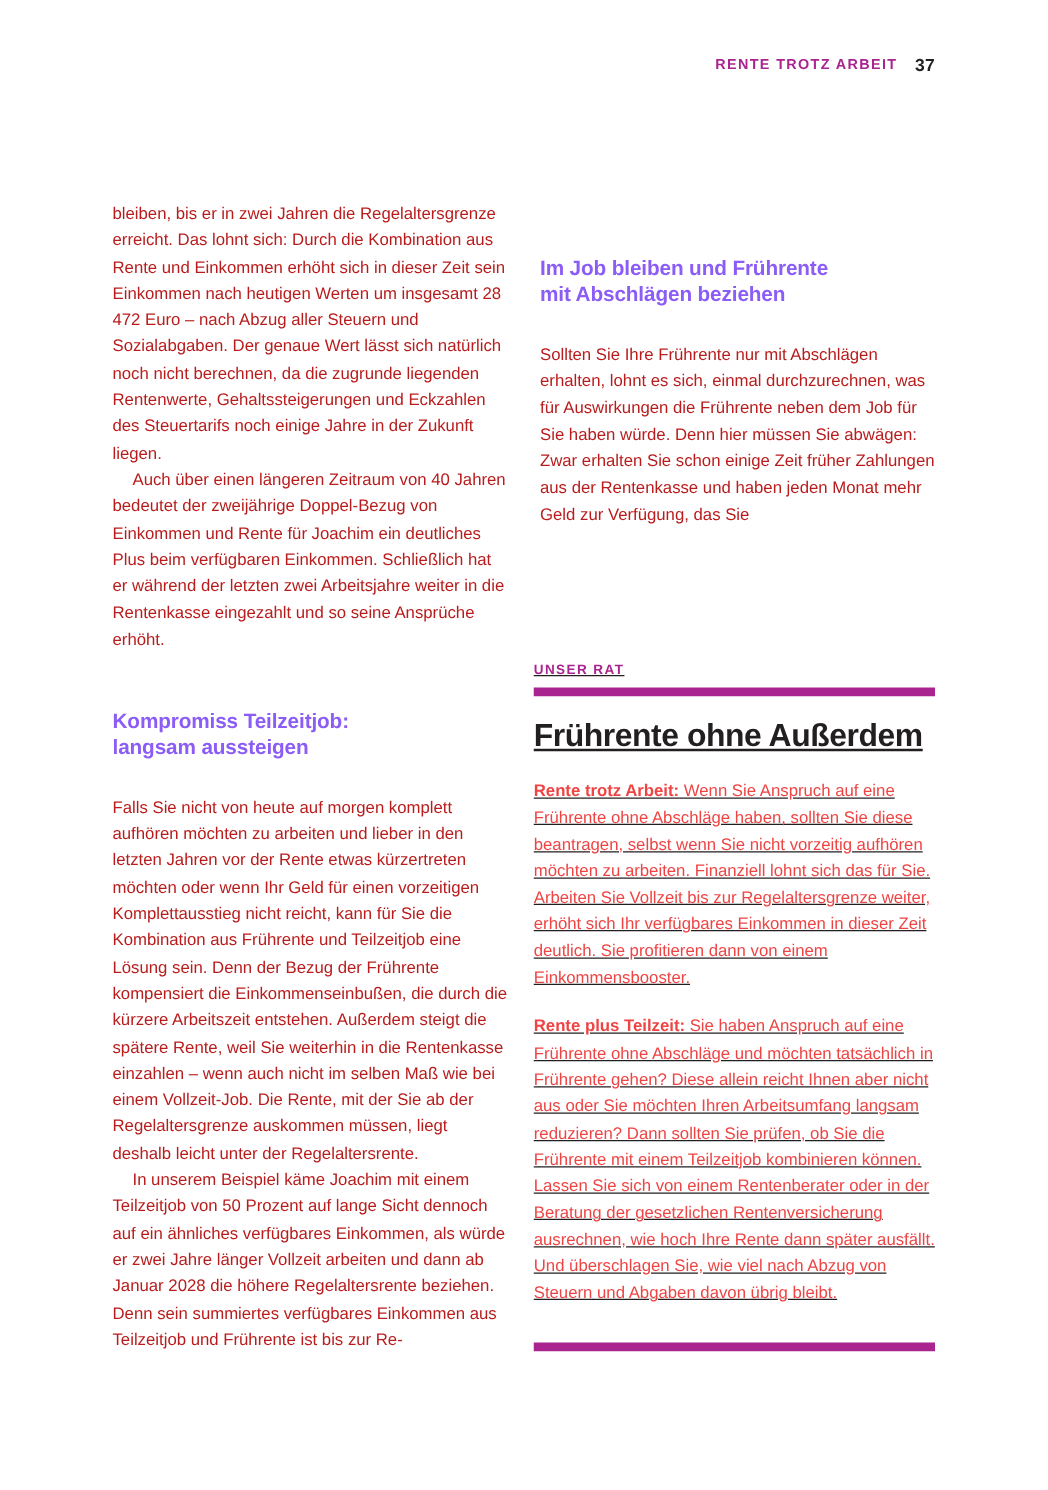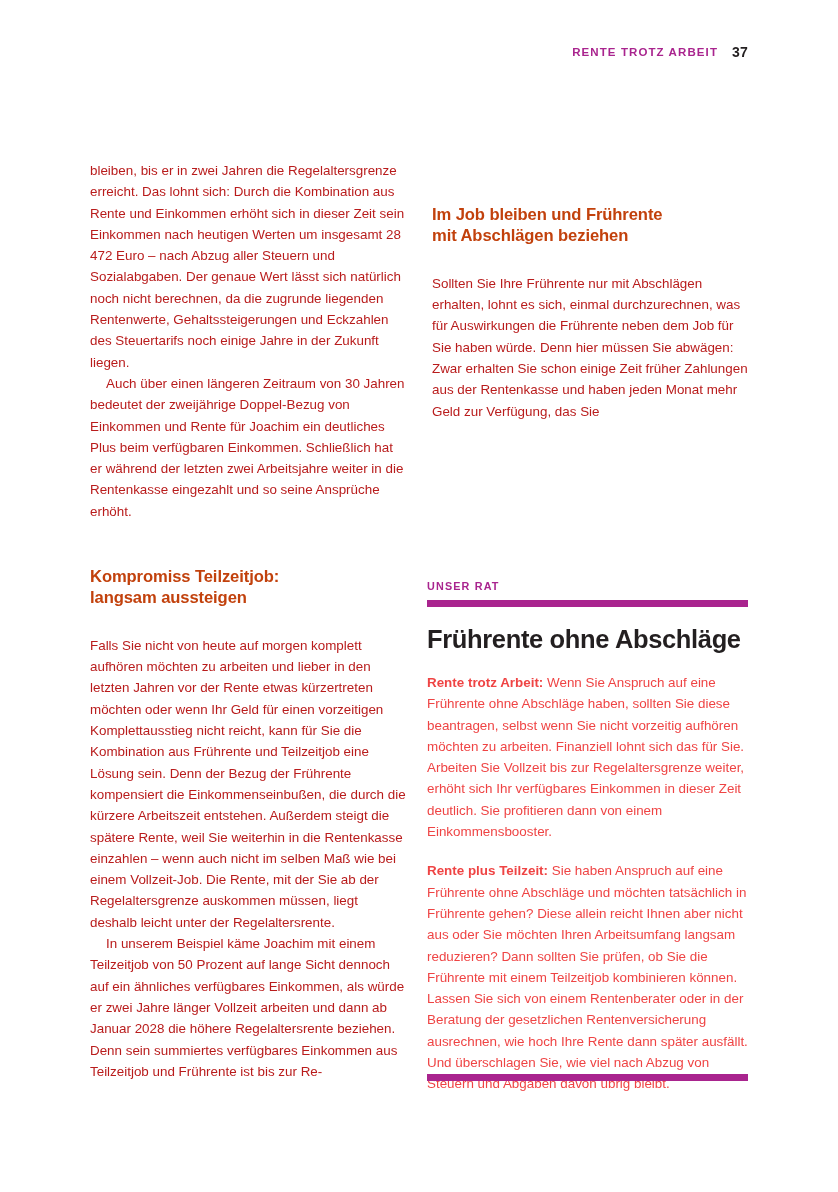--- a/index.html
+++ b/index.html
@@ -71,33 +71,34 @@
   p.body + p.body {
     margin-top: 0;
     text-indent: 16px;
   }
 
   h2.sub {
     margin: 0;
     font-size: 16.6px;
     line-height: 21.4px;
     font-weight: bold;
-    color: #c2410c;
+    color: #8b5cf6;
     letter-spacing: -0.1px;
   }
 
   .gap-lg { height: 44px; }
   .gap-md { height: 26px; }
 
   
   .tipbox {
     position: absolute;
     left: 427px;
-    top: 579px;
+    top: 529px;
     width: 321px;
+    text-decoration: underline;
   }
   .tipbox .kicker {
     font-size: 10.8px;
     font-weight: bold;
     letter-spacing: 1.15px;
     color: #a9248e;
     text-transform: uppercase;
     line-height: 14px;
   }
   .rule {
@@ -142,21 +143,21 @@
   <div class="running-head">
     <span class="rh-title">RENTE TROTZ ARBEIT</span>
     <span class="rh-page">37</span>
   </div>
 
   <div class="columns">
 
     <div class="col">
 
       <p class="body">bleiben, bis er in zwei Jahren die Regelaltersgrenze erreicht. Das lohnt sich: Durch die Kombination aus Rente und Einkommen erhöht sich in dieser Zeit sein Einkommen nach heutigen Werten um insgesamt 28 472 Euro – nach Abzug aller Steuern und Sozialabgaben. Der genaue Wert lässt sich natürlich noch nicht berechnen, da die zugrunde liegenden Rentenwerte, Gehaltssteigerungen und Eckzahlen des Steuertarifs noch einige Jahre in der Zukunft liegen.</p>
-      <p class="body">Auch über einen längeren Zeitraum von 30 Jahren bedeutet der zweijährige Doppel-Bezug von Einkommen und Rente für Joachim ein deutliches Plus beim verfügbaren Einkommen. Schließlich hat er während der letzten zwei Arbeitsjahre weiter in die Rentenkasse eingezahlt und so seine Ansprüche erhöht.</p>
+      <p class="body">Auch über einen längeren Zeitraum von 40 Jahren bedeutet der zweijährige Doppel-Bezug von Einkommen und Rente für Joachim ein deutliches Plus beim verfügbaren Einkommen. Schließlich hat er während der letzten zwei Arbeitsjahre weiter in die Rentenkasse eingezahlt und so seine Ansprüche erhöht.</p>
 
       <div class="gap-lg"></div>
 
       <h2 class="sub">Kompromiss Teilzeitjob:<br>langsam aussteigen</h2>
 
       <div class="gap-md"></div>
 
       <p class="body">Falls Sie nicht von heute auf morgen komplett aufhören möchten zu arbeiten und lieber in den letzten Jahren vor der Rente etwas kürzertreten möchten oder wenn Ihr Geld für einen vorzeitigen Komplettausstieg nicht reicht, kann für Sie die Kombination aus Frührente und Teilzeitjob eine Lösung sein. Denn der Bezug der Frührente kompensiert die Einkommenseinbußen, die durch die kürzere Arbeitszeit entstehen. Außerdem steigt die spätere Rente, weil Sie weiterhin in die Rentenkasse einzahlen – wenn auch nicht im selben Maß wie bei einem Vollzeit-Job. Die Rente, mit der Sie ab der Regelaltersgrenze auskommen müssen, liegt deshalb leicht unter der Regelaltersrente.</p>
       <p class="body">In unserem Beispiel käme Joachim mit einem Teilzeitjob von 50 Prozent auf lange Sicht dennoch auf ein ähnliches verfügbares Einkommen, als würde er zwei Jahre länger Vollzeit arbeiten und dann ab Januar 2028 die höhere Regelaltersrente beziehen. Denn sein summiertes verfügbares Einkommen aus Teilzeitjob und Frührente ist bis zur Re-</p>
     </div>
@@ -171,21 +172,21 @@
       <div class="gap-md"></div>
 
       <p class="body">Sollten Sie Ihre Frührente nur mit Abschlägen erhalten, lohnt es sich, einmal durchzurechnen, was für Auswirkungen die Frührente neben dem Job für Sie haben würde. Denn hier müssen Sie abwägen: Zwar erhalten Sie schon einige Zeit früher Zahlungen aus der Rentenkasse und haben jeden Monat mehr Geld zur Verfügung, das Sie</p>
     </div>
 
   </div>
 
   <div class="tipbox">
     <div class="kicker">UNSER RAT</div>
     <div class="rule rule-top"></div>
-    <h3 class="tip-title">Frührente ohne Abschläge</h3>
+    <h3 class="tip-title">Frührente ohne Außerdem</h3>
 
     <p class="tip-body">
       <span class="lead">Rente trotz Arbeit:</span><span> Wenn Sie Anspruch auf eine Frührente ohne Abschläge haben, sollten Sie diese beantragen, selbst wenn Sie nicht vorzeitig aufhören möchten zu arbeiten. Finanziell lohnt sich das für Sie. Arbeiten Sie Vollzeit bis zur Regelaltersgrenze weiter, erhöht sich Ihr verfügbares Einkommen in dieser Zeit deutlich. Sie profitieren dann von einem Einkommensbooster.</span>
     </p>
 
     <p class="tip-body">
       <span class="lead">Rente plus Teilzeit:</span><span> Sie haben Anspruch auf eine Frührente ohne Abschläge und möchten tatsächlich in Frührente gehen? Diese allein reicht Ihnen aber nicht aus oder Sie möchten Ihren Arbeitsumfang langsam reduzieren? Dann sollten Sie prüfen, ob Sie die Frührente mit einem Teilzeitjob kombinieren können. Lassen Sie sich von einem Rentenberater oder in der Beratung der gesetzlichen Rentenversicherung ausrechnen, wie hoch Ihre Rente dann später ausfällt. Und überschlagen Sie, wie viel nach Abzug von Steuern und Abgaben davon übrig bleibt.</span>
     </p>
   </div>
 

